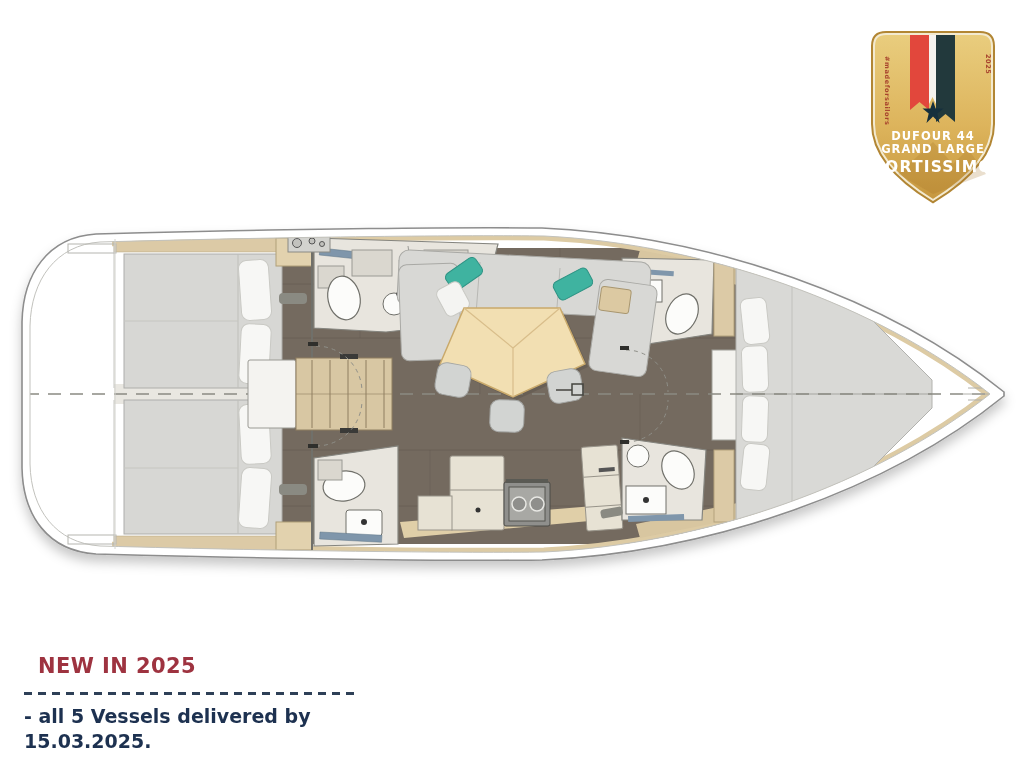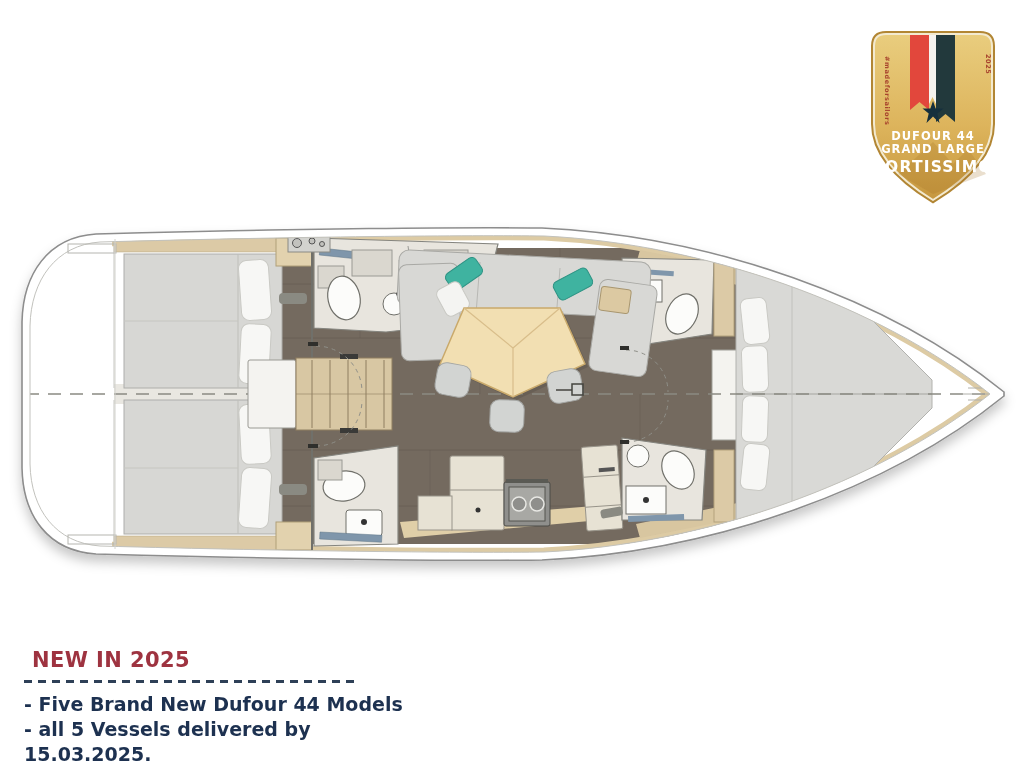--- a/index.html
+++ b/index.html
@@ -9,21 +9,21 @@
   
   #boat-svg{position:absolute;left:0;top:210px;}
   
   #badge-svg{position:absolute;left:858px;top:24px;}
   .badge-line{fill:#ffffff;font-weight:bold;text-anchor:middle;
               font-family:"DejaVu Sans", sans-serif;}
   .badge-side{fill:#a8442e;font-weight:bold;font-size:6.5px;letter-spacing:.6px;
               font-family:"DejaVu Sans", sans-serif;}
   
   .footer{position:absolute;left:24px;top:640px;width:420px;}
-  .footer h2{margin:8px;font-size:21px;font-weight:800;color:#9e3340;
+  .footer h2{margin:14px;font-size:21px;font-weight:800;color:#9e3340;
              letter-spacing:.4px;font-family:"DejaVu Sans", sans-serif;}
   .divider{width:334px;height:3px;margin:6px 0 9px 0;
            background:repeating-linear-gradient(90deg,#2e4057 0 8px,transparent 8px 14px);}
   .footer ul{list-style:none;margin:0;padding:0;}
   .footer li{font-size:19px;font-weight:bold;color:#1d3150;line-height:25px;
              font-family:"DejaVu Sans", sans-serif;}
 </style>
 </head>
 <body>
 
@@ -285,19 +285,18 @@
   <text class="badge-line" x="75" y="129" font-size="11.5" letter-spacing="1">GRAND LARGE</text>
   <text class="badge-line" x="75" y="148" font-size="15.5" letter-spacing="1.2">FORTISSIMO</text>
   <text class="badge-side" transform="translate(27,32) rotate(90)">#madeforsailors</text>
   <text class="badge-side" fill="#c0392b" transform="translate(128,30) rotate(90)">2025</text>
 </svg>
 
 <div class="footer">
   <h2>NEW IN 2025</h2>
   <div class="divider"></div>
   <ul>
-    <li>- Five Brand New Dufour 44 Models</li>
     <li>- all 5 Vessels delivered by 15.03.2025.</li>
 
   </ul>
 </div>
 
 </div>
 
 </body></html>

